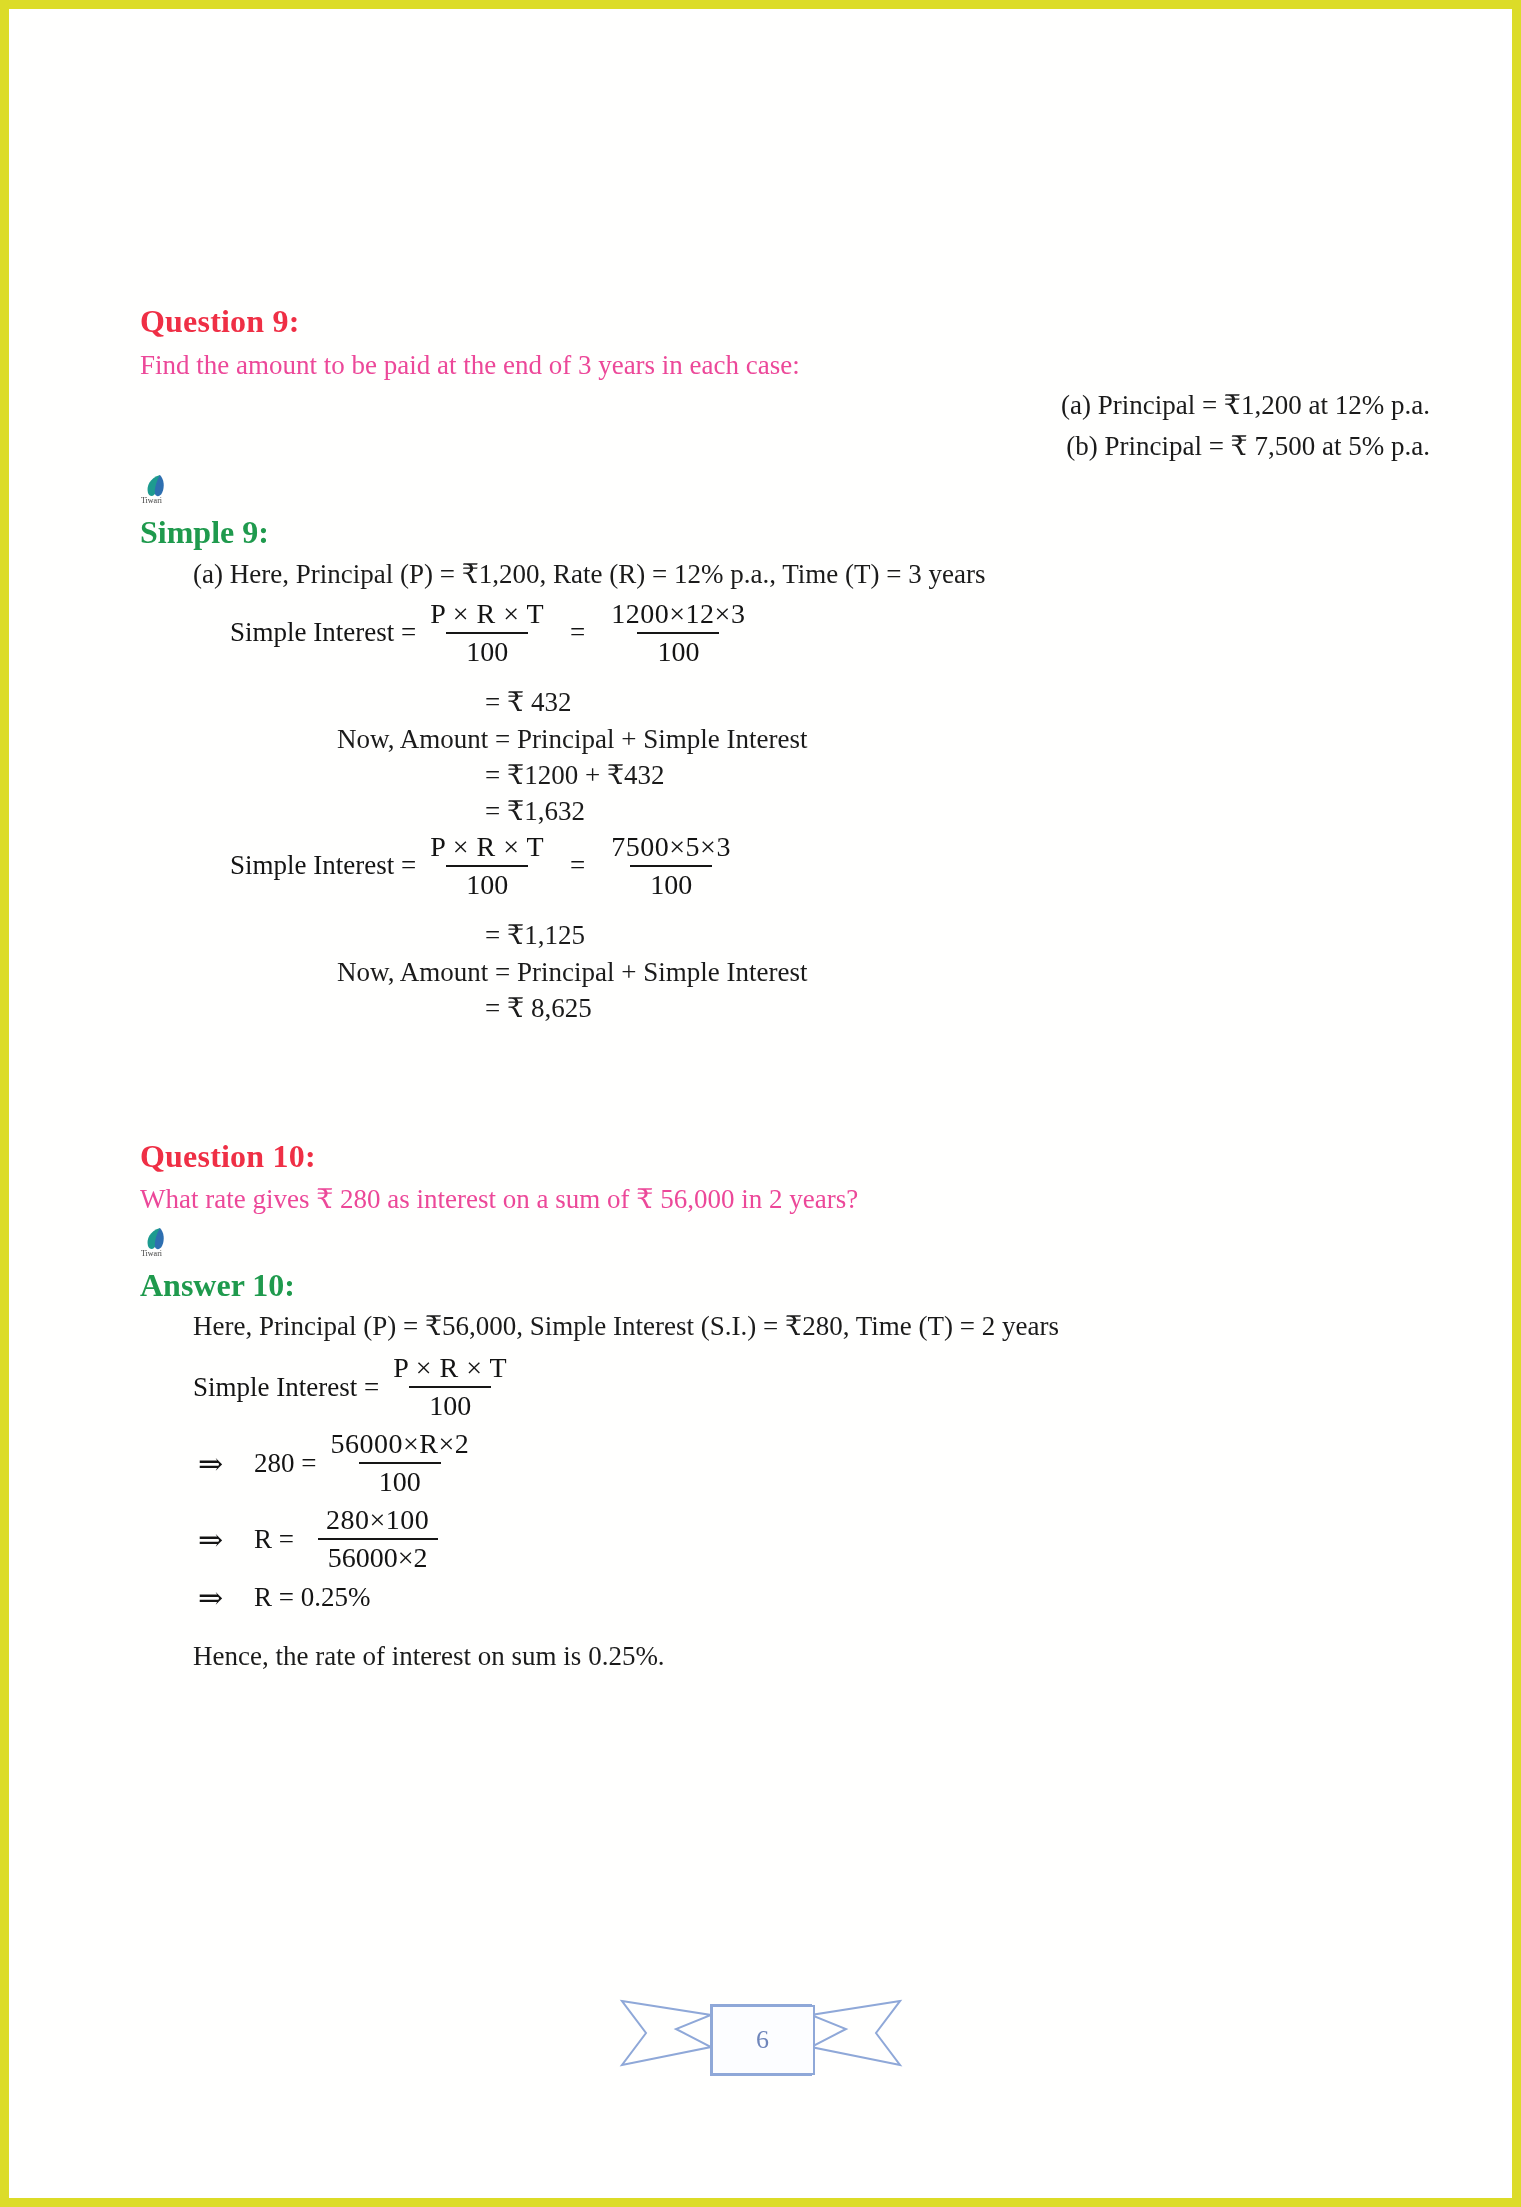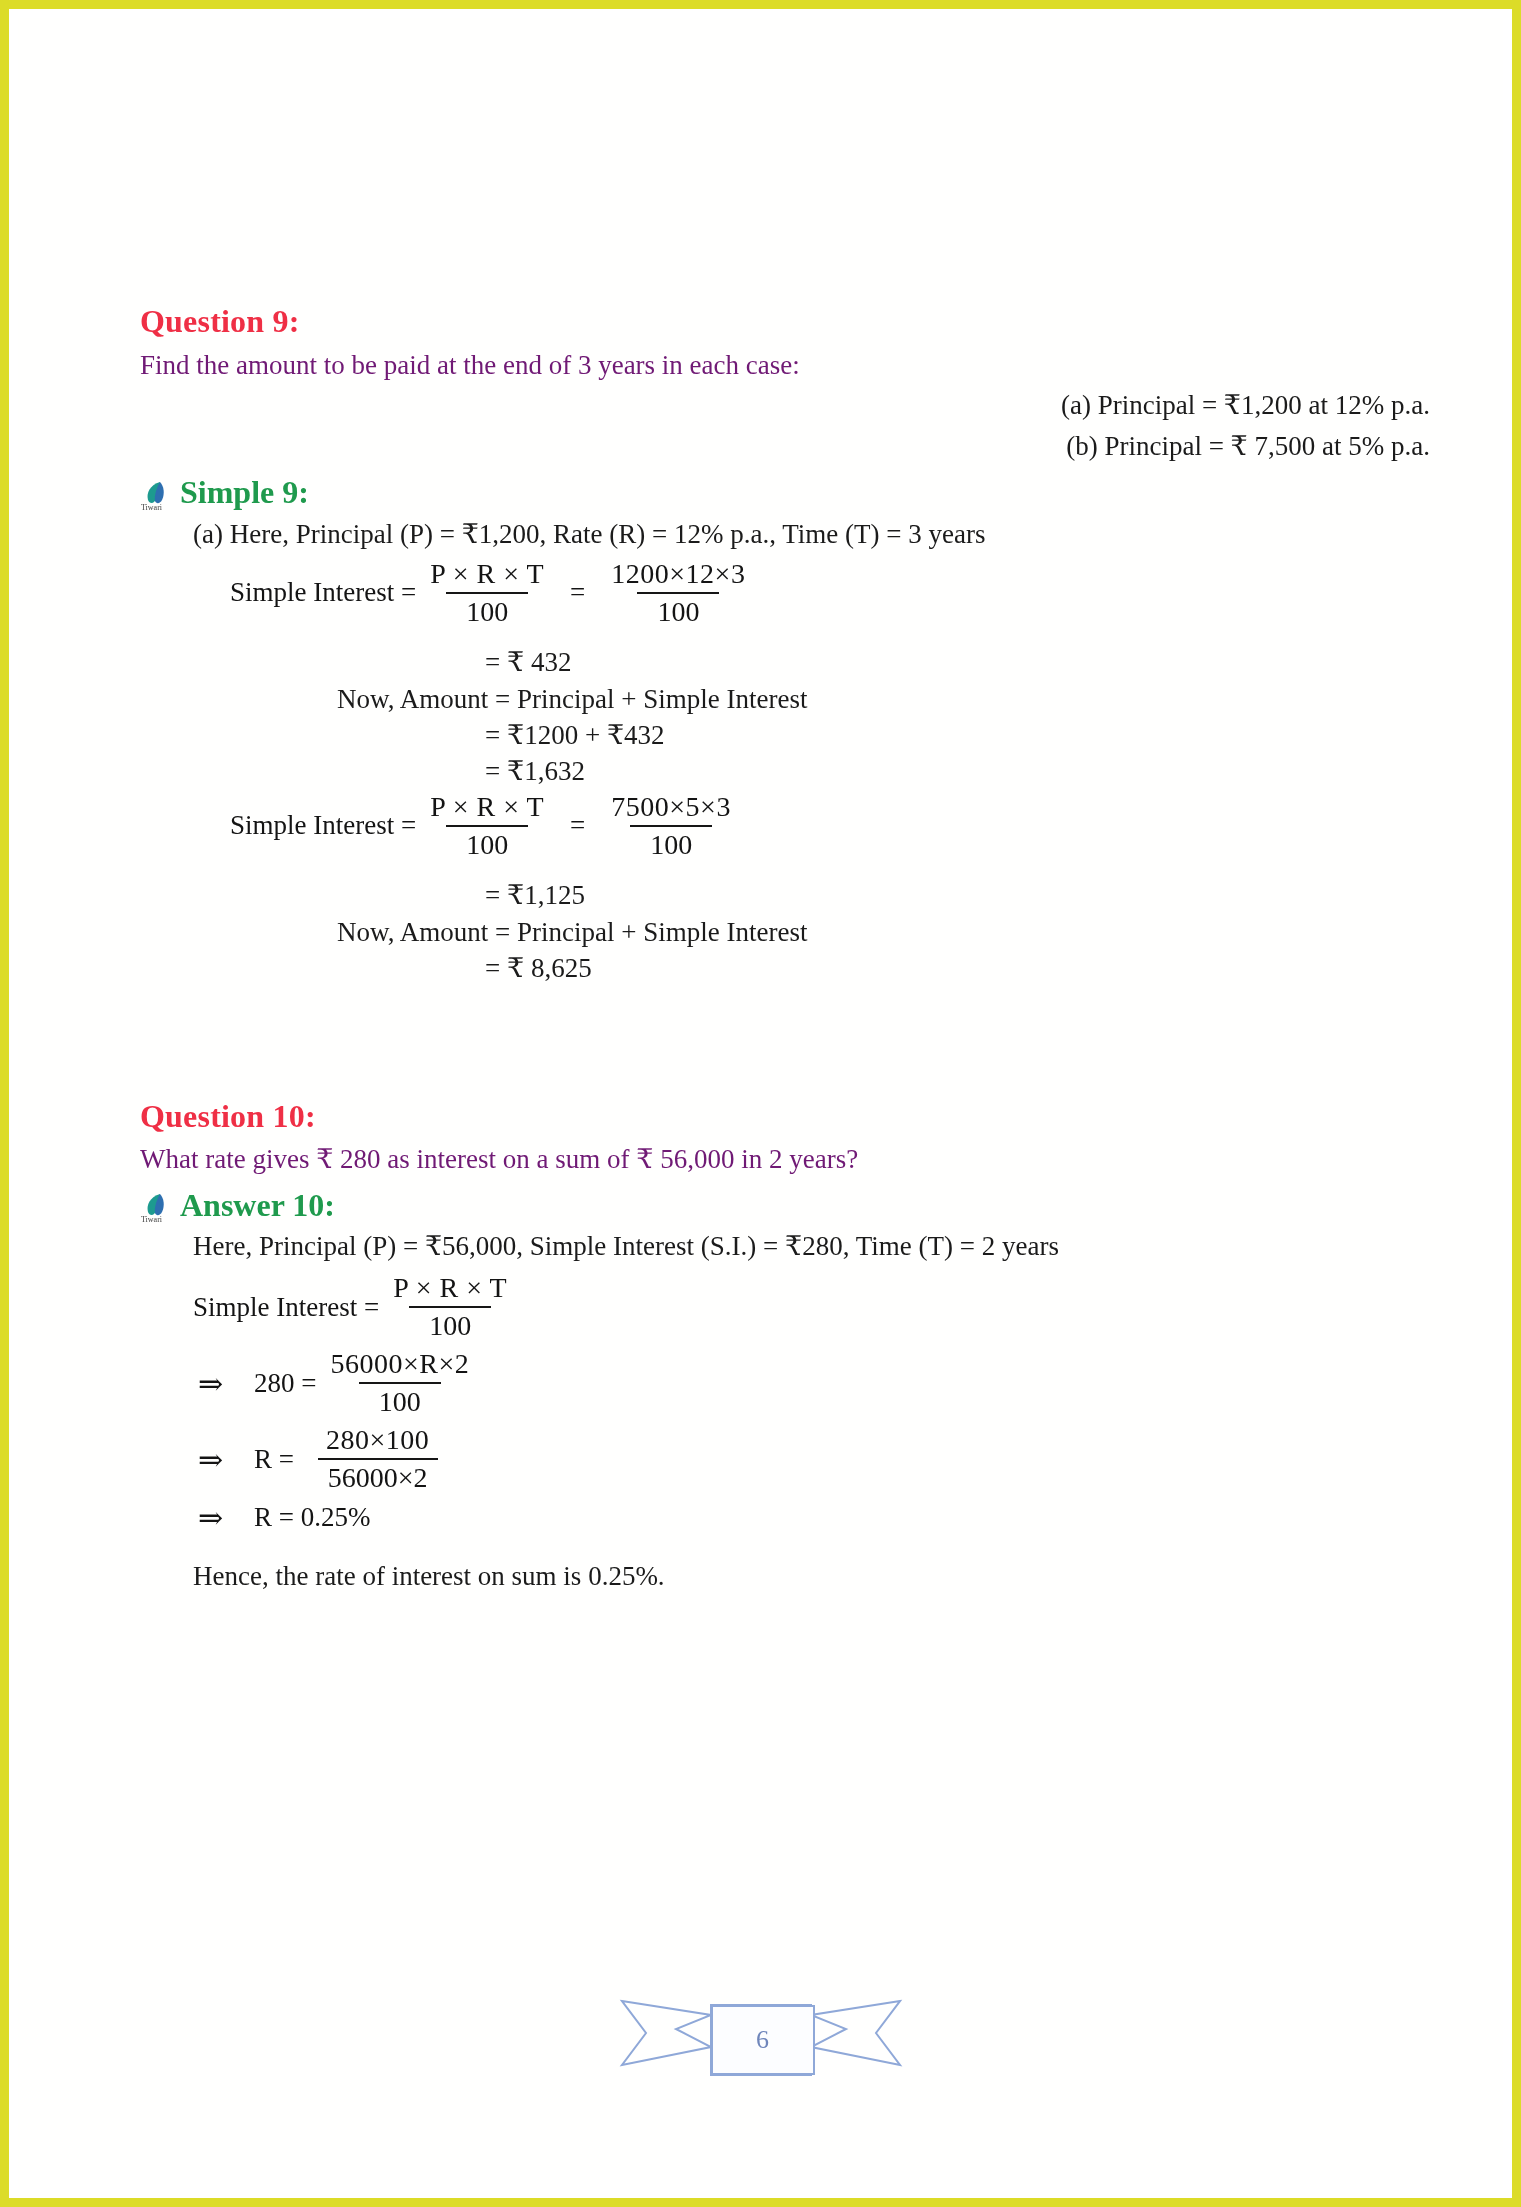--- a/index.html
+++ b/index.html
@@ -36,42 +36,43 @@
   .q-heading {
     color: #ef2f45;
     font-weight: bold;
     font-size: 32px;
     letter-spacing: 0.2px;
     line-height: 1.15;
     margin: 0 0 6px 0;
   }
   .a-heading-row {
     display: flex;
-    align-items: flex-end;
+    align-items: flex-start;
     gap: 6px;
     margin: 8px 0 4px 0;
+    flex-direction: column;
   }
   .a-heading {
     color: #1f9a4d;
     font-weight: bold;
     font-size: 32px;
     line-height: 1.15;
   }
   .brand-icon {
     width: 34px;
     height: 30px;
     flex: 0 0 34px;
     position: relative;
     display: inline-block;
   }
 
   
   .q-text {
     font-size: 27px;
-    color: #701a75;
+    color: #ec4899;
     line-height: 1.42;
     margin: 0 0 2px 0;
   }
   .sub-line {
     font-size: 27px;
     color: #1b1b1b;
     line-height: 1.44;
     margin: 0 0 2px 0;
     padding-left: 53px;
     text-align: right;

